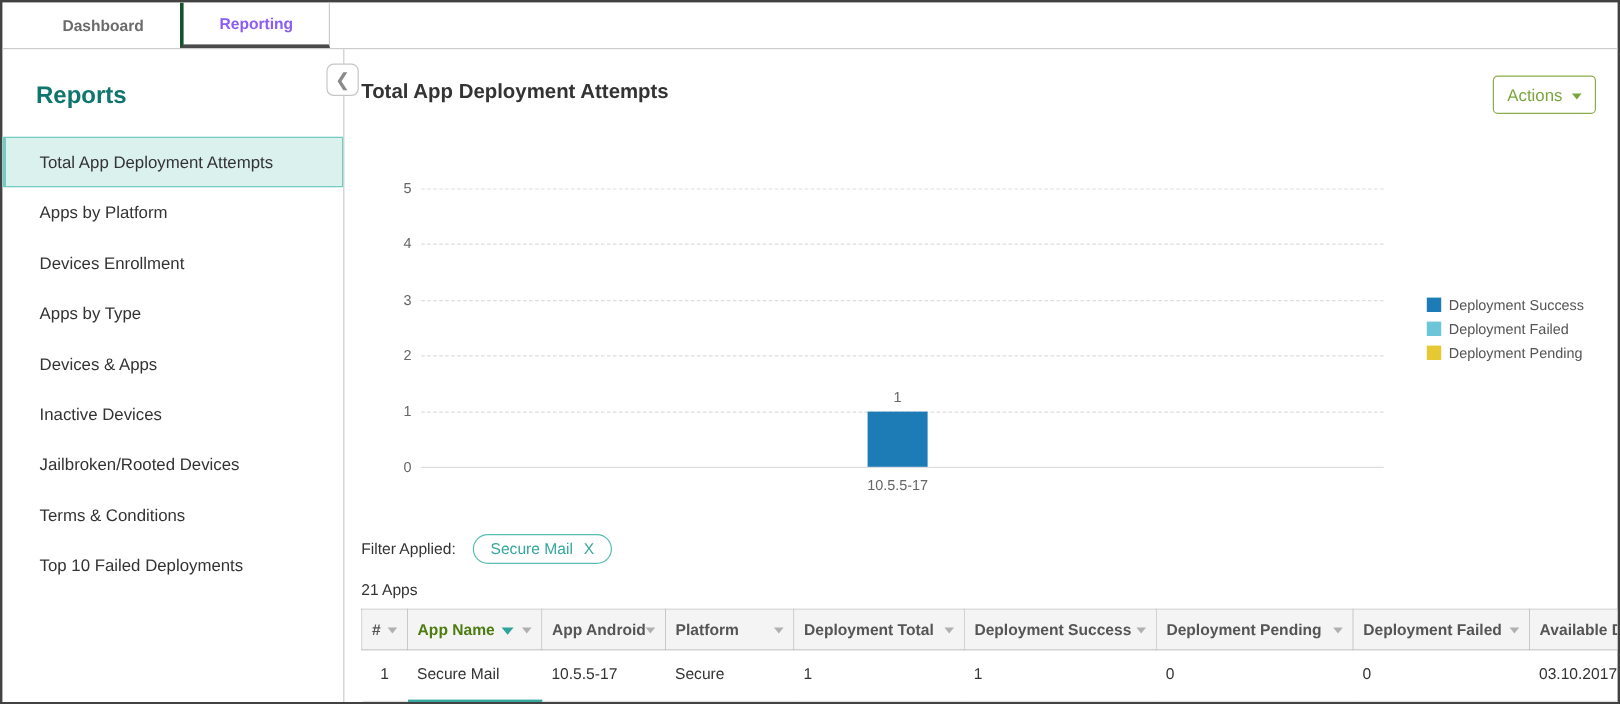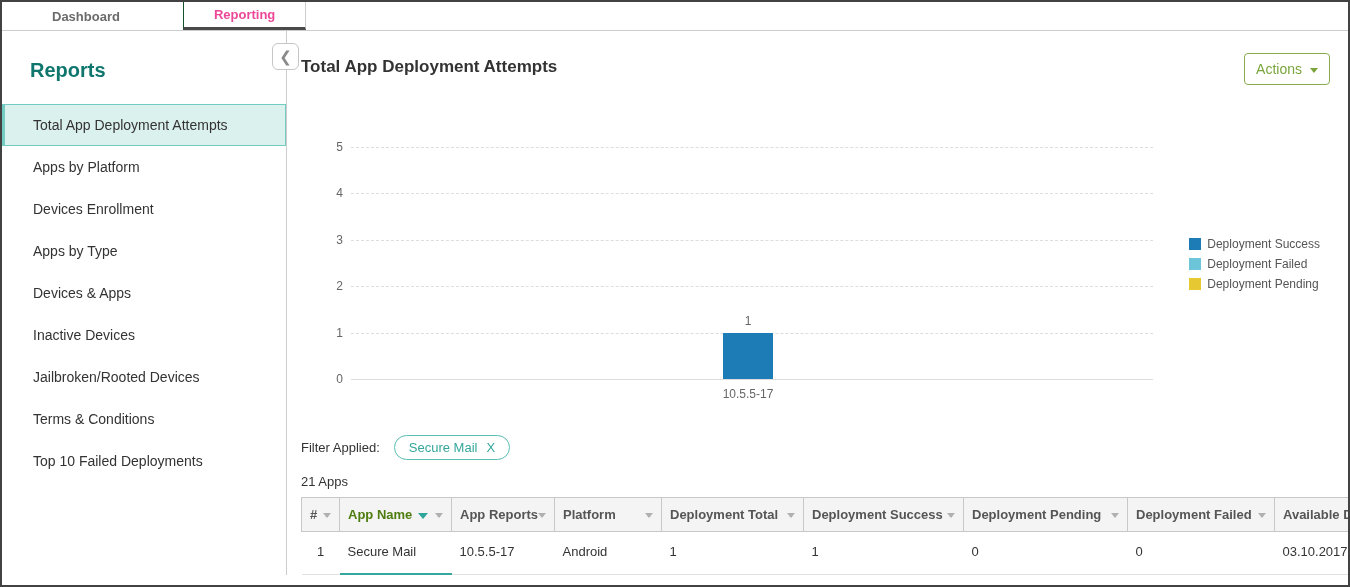--- a/index.html
+++ b/index.html
@@ -1,22 +1,22 @@
 <!DOCTYPE html>
 <html><head>
 <meta charset="utf-8">
 <style>
   * { margin:0; padding:0; box-sizing:border-box; }
   body { background:#f0f0f0; font-family:"Liberation Sans", sans-serif; }
   .app { width:1350px; height:587px; background:#fff; border:2px solid #424242; position:relative; overflow:hidden; }
 
   
-  .topbar { height:29px; border-bottom:1px solid #ccc; display:flex; align-items:stretch; padding-left:20px; }
+  .topbar { height:39px; border-bottom:1px solid #ccc; display:flex; align-items:stretch; padding-left:20px; }
   .tab { display:flex; align-items:center; padding:0 30px; font-size:13px; font-weight:bold; color:#6b6b6b; cursor:pointer; }
-  .tab.active { color:#ec4899; border-left:1px solid #14532d; border-right:1px solid #ccc; border-bottom:3px solid #4a4a4a;margin-left:33px; }
+  .tab.active { color:#8b5cf6; border-left:3px solid #14532d; border-right:1px solid #ccc; border-bottom:3px solid #4a4a4a; }
 
   .body { display:flex; height:544px; }
 
   
   .sidebar { width:285px; border-right:1px solid #ccc; position:relative; padding-top:28px; flex:0 0 285px; }
   .collapse-btn { position:absolute; top:12px; right:-13px; width:27px; height:27px; background:#fff; border:1px solid #c6c6c6; border-radius:6px; color:#8a8a8a; font-size:15px; display:flex; align-items:center; justify-content:center; cursor:pointer; z-index:5; }
   .sidebar-title { font-size:20px; font-weight:bold; color:#0f766e; padding:0 0 22px 28px; }
   .sidebar-item { padding:12px 18px 12px 28px; font-size:14px; color:#333; cursor:pointer; border:1px solid transparent; border-left:3px solid transparent; }
   .sidebar-item.active { background:#dbf1ee; border:1px solid #74cbc1; border-left:3px solid #74cbc1; }
 
@@ -159,21 +159,21 @@
             <tr>
               <th class="center">
                 <span class="th-label">#</span>
                 <span class="th-caret"></span>
               </th>
               <th class="sorted">
                 <span class="th-label">App Name</span><span class="filter-icon"></span>
                 <span class="th-caret"></span>
               </th>
               <th>
-                <span class="th-label">App Reports</span>
+                <span class="th-label">App Android</span>
                 <span class="th-caret"></span>
               </th>
               <th>
                 <span class="th-label">Platform</span>
                 <span class="th-caret"></span>
               </th>
               <th>
                 <span class="th-label">Deployment Total</span>
                 <span class="th-caret"></span>
               </th>
@@ -192,21 +192,21 @@
               <th>
                 <span class="th-label">Available D</span>
               </th>
             </tr>
           </thead>
           <tbody>
             <tr>
               <td class="center">1</td>
               <td class="sorted-cell">Secure Mail</td>
               <td>10.5.5-17</td>
-              <td>Android</td>
+              <td>Secure</td>
               <td>1</td>
               <td>1</td>
               <td>0</td>
               <td>0</td>
               <td>03.10.2017 08:32:28</td>
             </tr>
           </tbody>
         </table>
       </div>
 

